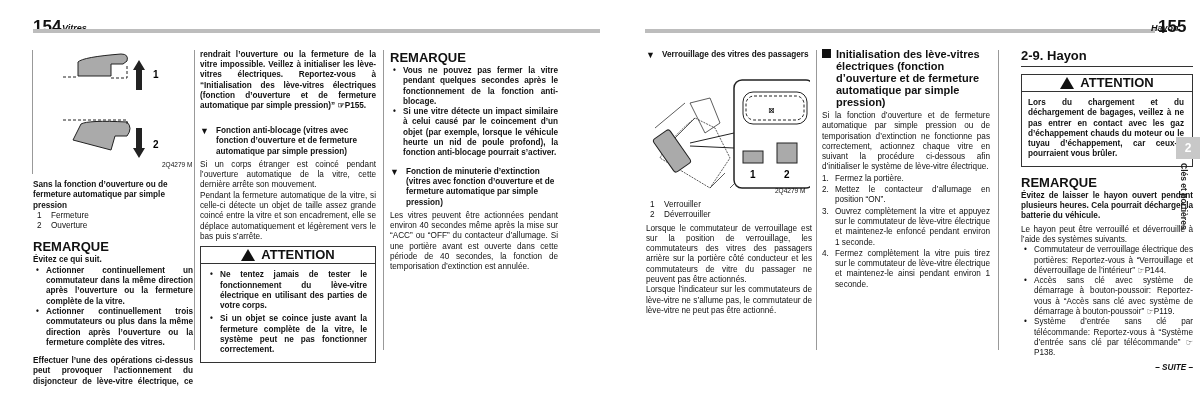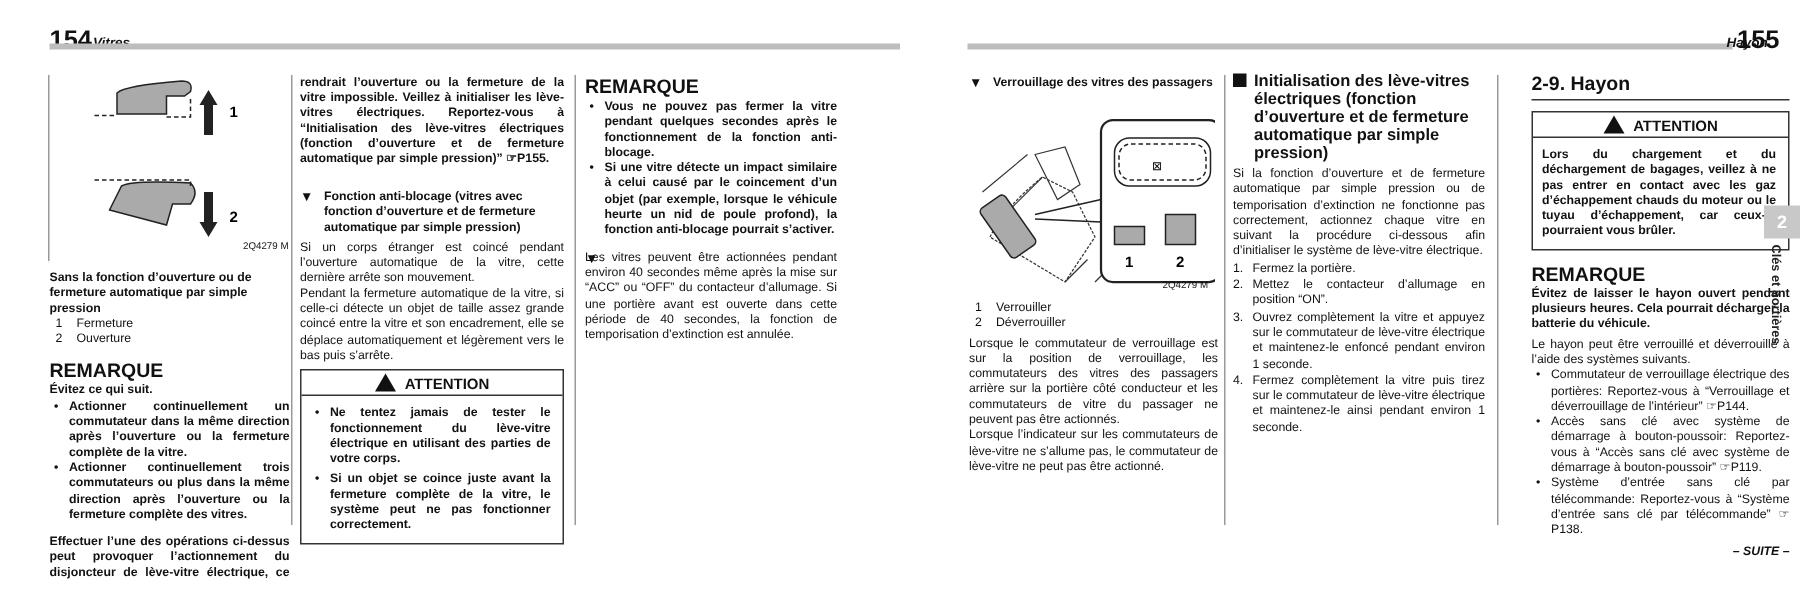--- a/index.html
+++ b/index.html
@@ -13,21 +13,21 @@
   .col{position:absolute;font-size:8.2px;line-height:10.3px;}
   .vsep{position:absolute;width:1px;background:#999;}
   .bold{font-weight:bold;}
   .just{text-align:justify;}
   .h-rem{font-weight:bold;font-size:13px;line-height:15px;margin:0 0 1px 0;}
   .bul{position:relative;padding-left:13px;margin:0;}
   .bul::before{content:"•";position:absolute;left:3px;top:0;}
   .tri-h{position:relative;padding-left:16px;font-weight:bold;margin:4px 0 3px 0;}
   .tri-h .tri{position:absolute;left:0;top:0;font-size:9px;}
   .att-box{border:1.5px solid #333;}
-  .att-title{border-bottom:1.5px solid #333;text-align:center;font-weight:bold;font-size:10px;line-height:16px;height:16px;}
+  .att-title{border-bottom:1.5px solid #333;text-align:center;font-weight:bold;font-size:13px;line-height:16px;height:16px;}
   .att-title .warn{display:inline-block;width:0;height:0;border-left:7px solid transparent;border-right:7px solid transparent;border-bottom:12px solid #111;position:relative;top:2px;margin-right:6px;}
   .att-body{padding:6px 8px 6px 6px;font-weight:bold;}
   .num-item{position:relative;padding-left:13px;margin:1px 0;}
   .num-item .n{position:absolute;left:0;}
   .legend-row{display:flex;}
   .legend-row .k{width:14px;padding-left:4px;}
   .fig-code{position:absolute;font-size:6.5px;}
   .tab{position:absolute;left:1176px;top:137px;width:24px;height:22px;background:#c8c8c8;color:#fff;font-weight:bold;font-size:12px;text-align:center;line-height:22px;}
   .tab-label{position:absolute;left:1179px;top:163px;writing-mode:vertical-rl;font-size:8.5px;font-weight:bold;color:#222;}
 </style>
@@ -91,21 +91,21 @@
       </div>
     </div>
   </div>
 
   <div class="vsep" style="left:383px;top:50px;height:300px;"></div>
 
   <div class="col" style="left:390px;top:50px;width:168px;">
     <div class="h-rem">REMARQUE</div>
     <div class="bul bold just">Vous ne pouvez pas fermer la vitre pendant quelques secondes après le fonctionnement de la fonction anti-blocage.</div>
     <div class="bul bold just">Si une vitre détecte un impact similaire à celui causé par le coincement d’un objet (par exemple, lorsque le véhicule heurte un nid de poule profond), la fonction anti-blocage pourrait s’activer.</div>
-    <div class="tri-h" style="margin-top:8px;"><span class="tri">▼</span></div>
+    <div class="tri-h" style="margin-top:8px;"><span class="tri">▼</span><span>Fonction de minuterie d’extinction (vitres avec fonction d’ouverture et de fermeture automatique par simple pression)</span></div>
     <div class="just">Les vitres peuvent être actionnées pendant environ 40 secondes même après la mise sur “ACC” ou “OFF” du contacteur d’allumage. Si une portière avant est ouverte dans cette période de 40 secondes, la fonction de temporisation d’extinction est annulée.</div>
   </div>
 </div>
 
 <div class="page p155">
   <div class="hdr-bar" style="left:45px;width:510px;"></div>
   <div class="hdr-title" style="left:523px;margin-left:28px;">Hayon</div>
   <div class="hdr-num" style="left:558px;">155</div>
 
   <div class="col" style="left:46px;top:50px;width:166px;">

